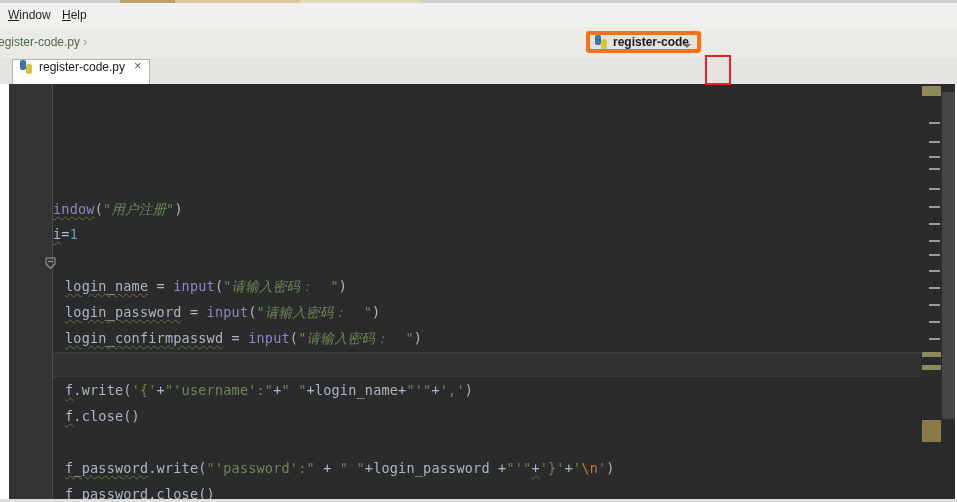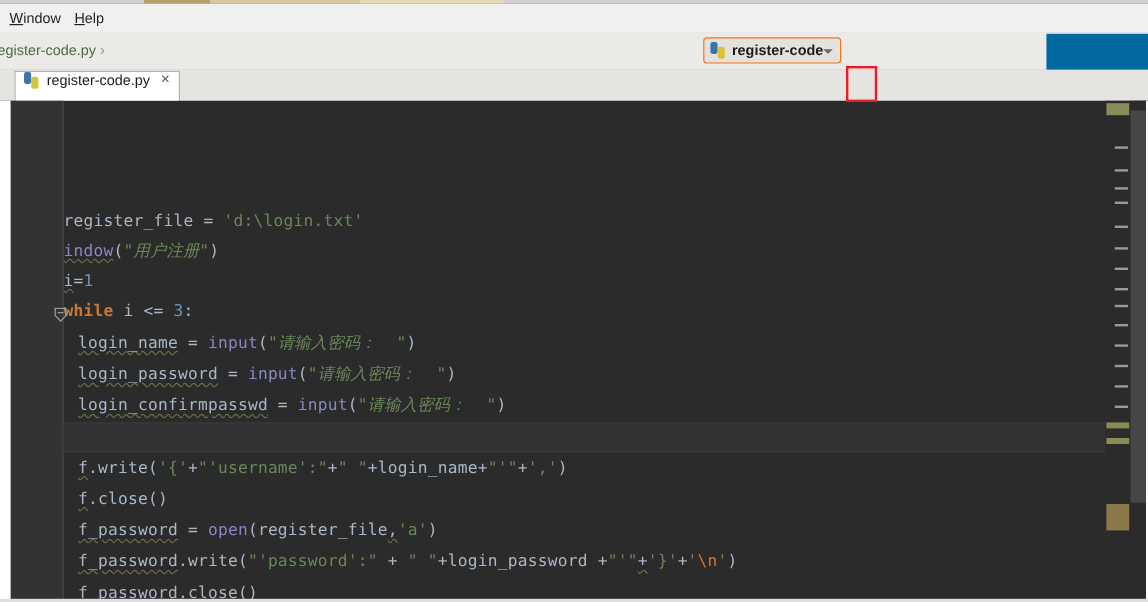--- a/index.html
+++ b/index.html
@@ -55,21 +55,21 @@
   .menu-item .mnem {
     text-decoration: underline;
   }
   #menu-window { left: 4px; }
   #menu-help   { left: 58px; }
 
   
   .navbar {
     position: absolute;
     left: 0; top: 27px;
-    width: 872px; height: 31px;
+    width: 957px; height: 31px;
     background: #eceae7;
     border-bottom: 1px solid #c6c4c1;
   }
   .breadcrumb {
     position: absolute;
     left: -2px; top: 7px;
     font-size: 12px;
     color: #4a6a4a;
     white-space: nowrap;
   }
@@ -80,21 +80,21 @@
     font-size: 13px;
   }
 
   
   .runcombo {
     position: absolute;
     left: 586px; top: 4px;
     height: 22px;
     width: 115px;
     background: #e4e2df;
-    border: 1px solid #f97316;
+    border: 4px solid #f97316;
     border-radius: 3px;
     display: flex;
     align-items: center;
     box-sizing: border-box;
   }
   .runcombo .py-badge {
     width: 14px; height: 14px;
     margin-left: 4px;
     position: relative;
     flex: none;
@@ -445,40 +445,37 @@
       <svg width="13" height="13" viewBox="0 0 13 13" aria-hidden="true">
         <path d="M2 1 L11 1 L11 7 L6.5 11.5 L2 7 Z" fill="none" stroke="#9a9a9a" stroke-width="1.1"></path>
         <line x1="4" y1="4.5" x2="9" y2="4.5" stroke="#9a9a9a" stroke-width="1.1"></line>
       </svg>
     </div>
 
     <div class="current-line-hl"></div>
 
     <div class="code-area">
 
-      <div class="code-line" style="top:88px;"><span class="c-default">register_file </span><span class="c-default">= </span><span class="c-string">'d:\login.txt'</span></div>
 
       <div class="code-line" style="top:113px;"><span class="c-builtin squig">indow</span><span class="c-default">(</span><span class="c-string">"</span><span class="c-cn">用户注册</span><span class="c-string">"</span><span class="c-default">)</span></div>
 
       <div class="code-line" style="top:138px;"><span class="c-default squig">i</span><span class="c-default">=</span><span class="c-number">1</span></div>
 
-      <div class="code-line" style="top:163px;"><span class="c-keyword">while</span><span class="c-default"> i </span><span class="c-default">&lt;= </span><span class="c-number">3</span><span class="c-default">:</span></div>
 
       <div class="code-line" style="top:190px; left:12px;"><span class="c-default squig">login_name</span><span class="c-default"> = </span><span class="c-builtin">input</span><span class="c-default">(</span><span class="c-string">"</span><span class="c-cn">请输入密码：  </span><span class="c-string">"</span><span class="c-default">)</span></div>
 
       <div class="code-line" style="top:216px; left:12px;"><span class="c-default squig">login_password</span><span class="c-default"> = </span><span class="c-builtin">input</span><span class="c-default">(</span><span class="c-string">"</span><span class="c-cn">请输入密码：  </span><span class="c-string">"</span><span class="c-default">)</span></div>
 
       <div class="code-line" style="top:242px; left:12px;"><span class="c-default squig">login_confirmpasswd</span><span class="c-default"> = </span><span class="c-builtin">input</span><span class="c-default">(</span><span class="c-string">"</span><span class="c-cn">请输入密码：  </span><span class="c-string">"</span><span class="c-default">)</span></div>
 
 
       <div class="code-line" style="top:294px; left:12px;"><span class="c-default squig">f</span><span class="c-default">.write(</span><span class="c-string">'{'</span><span class="c-default">+</span><span class="c-string">"</span><span class="c-dictkey">'username'</span><span class="c-string">:"</span><span class="c-default">+</span><span class="c-string">" "</span><span class="c-default">+login_name+</span><span class="c-string">"'"</span><span class="c-default">+</span><span class="c-string">','</span><span class="c-default">)</span></div>
 
       <div class="code-line" style="top:320px; left:12px;text-align:right;"><span class="c-default squig">f</span><span class="c-default">.close()</span></div>
 
-      <div class="code-line" style="top:346px; left:12px;"><span class="c-default squig">f_password</span><span class="c-default"> = </span><span class="c-builtin">open</span><span class="c-default">(register_file</span><span class="c-default squig">,</span><span class="c-string">'a'</span><span class="c-default">)</span></div>
 
       <div class="code-line" style="top:372px; left:12px;"><span class="c-default squig">f_password</span><span class="c-default">.write(</span><span class="c-string">"</span><span class="c-dictkey">'password'</span><span class="c-string">:"</span><span class="c-default"> + </span><span class="c-string">" "</span><span class="c-default">+login_password </span><span class="c-default">+</span><span class="c-string">"'"</span><span class="c-default squig">+</span><span class="c-string">'}'</span><span class="c-default">+</span><span class="c-string">'</span><span class="c-escape">\n</span><span class="c-string">'</span><span class="c-default">)</span></div>
 
       <div class="code-line" style="top:398px; left:12px;"><span class="c-default squig">f_password</span><span class="c-default">.close()</span></div>
 
     </div>
 
     <div class="markstrip">
       <div class="scroll-track"></div>
       <div class="scroll-thumb"></div>

